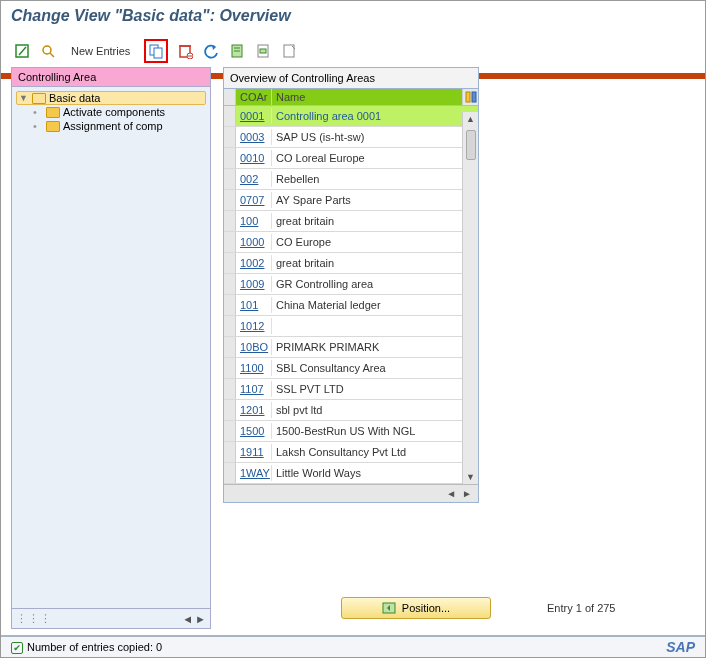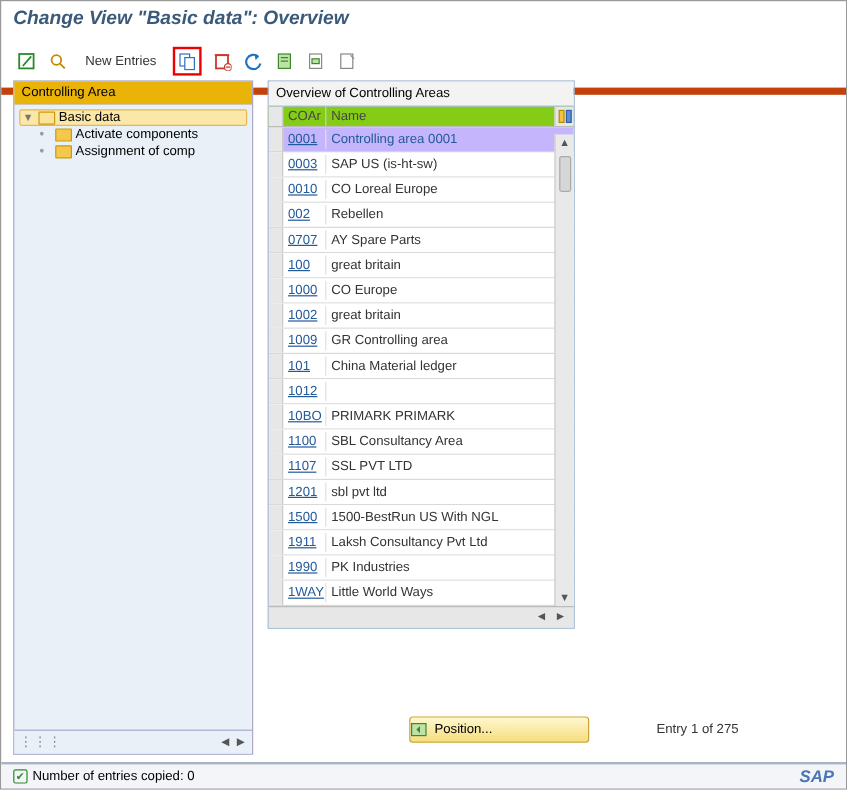--- a/index.html
+++ b/index.html
@@ -4,21 +4,21 @@
 <style>
   * { box-sizing: border-box; font-family: Arial, sans-serif; font-size: 11px; }
   body { margin:0; padding:0; background:#fff; width:706px; height:658px; border:1px solid #999; position:relative; }
   .title { font-size:16px; font-weight:bold; font-style:italic; color:#3b5a7a; padding:6px 10px 10px 10px; }
   .toolbar { display:flex; align-items:center; gap:8px; padding:4px 12px 10px 12px; border-bottom:6px solid #c2410c; }
   .tool-icon { width:18px; height:18px; display:flex; align-items:center; justify-content:center; font-size:12px; cursor:pointer; }
   .new-entries { color:#333; padding:0 6px; cursor:pointer; }
   .highlighted { border:2px solid #e00; padding:2px; display:flex; }
   .main { display:flex; position:absolute; top:66px; left:10px; right:10px; bottom:28px; }
   .sidebar { width:200px; border:1px solid #aac; background:#e9f0f8; position:relative; }
-  .sidebar-header { background:#eab308; padding:3px 6px; border-bottom:1px solid #aac; }
+  .sidebar-header { background:#f9a8d4; padding:3px 6px; border-bottom:1px solid #aac; }
   .tree { padding:4px; }
   .tree-row { display:flex; align-items:center; padding:1px 0; gap:3px; }
   .tree-row.sel { background:#fbe7a7; border:1px solid #e5b84f; border-radius:2px; padding:0 2px; }
   .tree-row .indent1 { width:14px; }
   .folder { width:14px; height:11px; background:#f5c84c; border:1px solid #c99a0a; border-radius:1px; }
   .folder.open { background:#fde39a; }
   .toggle { width:10px; color:#777; font-size:9px; }
   .sidebar-bottom { position:absolute; bottom:0; left:0; right:0; height:20px; border-top:1px solid #aac; display:flex; align-items:center; justify-content:space-between; padding:0 4px; background:#e9f0f8; }
   .content { flex:1; padding:0 0 0 12px; position:relative; }
   .panel { border:1px solid #9cb4d0; width:256px; }
@@ -26,28 +26,28 @@
   .grid-head { display:flex; background:#84cc16; border-bottom:1px solid #bbb; }
   .row-handle { width:12px; background:#e7e7e7; border-right:1px solid #ccc; }
   .col-coar { width:36px; padding:2px 4px; border-right:1px solid #ccc; color:#444; }
   .col-name { flex:1; padding:2px 4px; color:#444; }
   .col-corner { width:16px; background:#e7e7e7; border-left:1px solid #ccc; display:flex; align-items:center; justify-content:center;}
   .rows { max-height:406px; overflow:hidden; position:relative; }
   .row { display:flex; border-bottom:1px solid #d9d9d9; background:#fff; height:21px; align-items:center; cursor:pointer;}
   .row .row-handle { height:100%; }
   .row .cell-coar { width:36px; padding:2px 4px; border-right:1px solid #e0e0e0; color:#235a9a; text-decoration:underline; }
   .row .cell-name { flex:1; padding:2px 4px; color:#333; }
-  .row.sel { background:#c4b5fd; }
+  .row.sel { background:#bef264; }
   .row.sel .cell-name{ color:#235a9a; }
   .scroll-col { position:absolute; right:0; top:0; bottom:0; width:16px; background:#e9e9e9; border-left:1px solid #ccc; display:flex; flex-direction:column; justify-content:space-between; align-items:center; padding:2px 0; }
   .scroll-col .arrow { font-size:9px; color:#555; }
   .grid-foot { height:18px; border-top:1px solid #bbb; background:#e7e7e7; display:flex; justify-content:flex-end; align-items:center; padding:0 4px; gap:2px; }
   .grid-foot .arrow { font-size:10px; color:#555; padding:0 2px; }
   .pos-row { position:absolute; top:530px; left:0; right:0; display:flex; align-items:center; }
-  .pos-btn { margin-left:130px; width:150px; height:22px; background:linear-gradient(#fff7cf,#f6de7e); border:1px solid #c9a432; border-radius:3px; display:flex; align-items:center; justify-content:flex-start; gap:6px; cursor:pointer; }
+  .pos-btn { margin-left:130px; width:150px; height:22px; background:linear-gradient(#fff7cf,#f6de7e); border:1px solid #c9a432; border-radius:3px; display:flex; align-items:center; justify-content:center; gap:6px; cursor:pointer; }
   .entry-text { margin-left:56px; color:#333; }
   .statusbar { position:absolute; bottom:0; left:0; right:0; height:22px; border-top:2px solid #a8b3c3; background:#f3f5f8; display:flex; align-items:center; justify-content:space-between; padding:0 10px; }
   .check { width:12px; height:12px; border:1px solid #2a8a2a; border-radius:2px; display:inline-flex; align-items:center; justify-content:center; color:#2a8a2a; font-size:9px; margin-right:4px; }
   .sap-logo { font-style:italic; font-weight:bold; color:#4a76b8; font-size:14px; }
   svg { display:block; }
 </style>
 </head>
 <body>
 
 <div class="title">Change View "Basic data": Overview</div>
@@ -249,26 +249,20 @@
             <div style="width:16px"></div>
           </div>
           <div class="row">
             <div class="row-handle"></div>
             <div class="cell-coar">1911</div>
             <div class="cell-name">Laksh Consultancy Pvt Ltd</div>
             <div style="width:16px"></div>
           </div>
           <div class="row">
             <div class="row-handle"></div>
-            <div class="cell-coar">1990</div>
-            <div class="cell-name">PK Industries</div>
-            <div style="width:16px"></div>
-          </div>
-          <div class="row">
-            <div class="row-handle"></div>
             <div class="cell-coar">1WAY</div>
             <div class="cell-name">Little World Ways</div>
             <div style="width:16px"></div>
           </div>
         </div>
       <div class="scroll-col" style="top:44px;bottom:18px;">
         <span class="arrow">▲</span>
         <div style="width:10px;height:30px;background:#d6d6d6;border:1px solid #aaa;border-radius:2px;position:absolute;top:18px;"></div>
         <span class="arrow">▼</span>
       </div>

